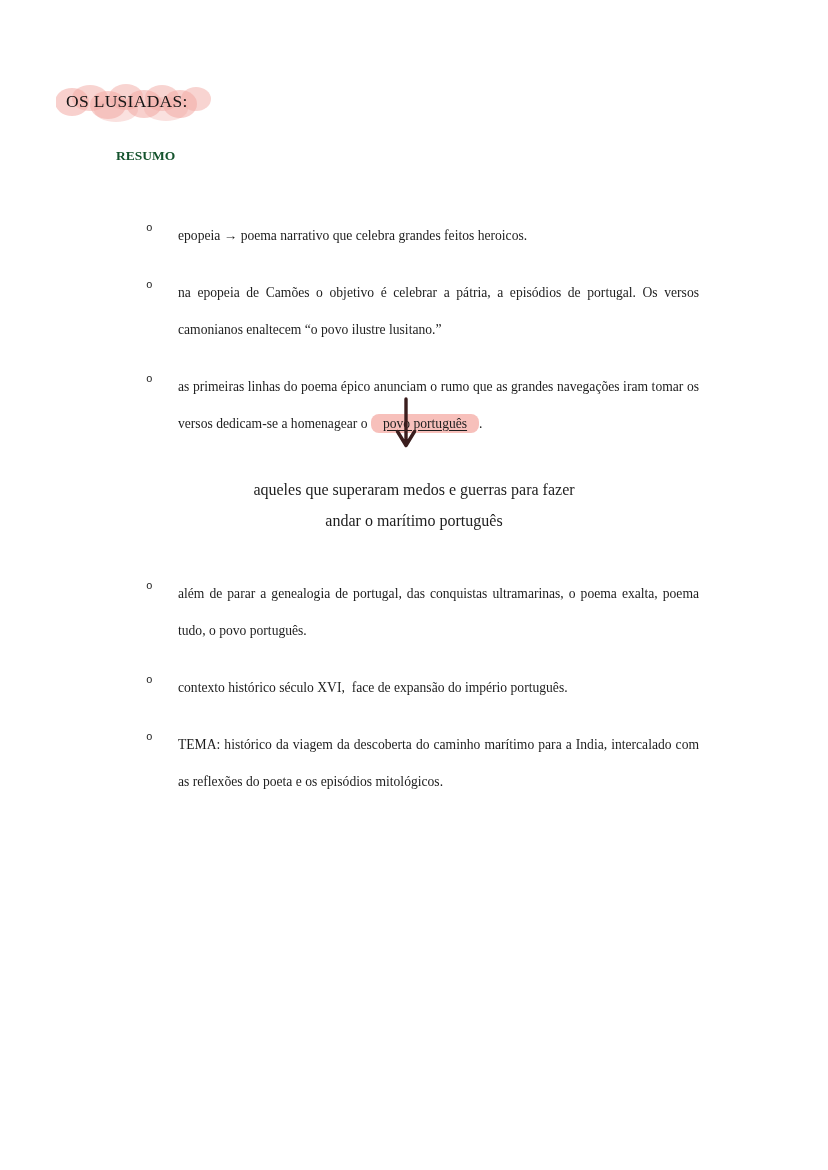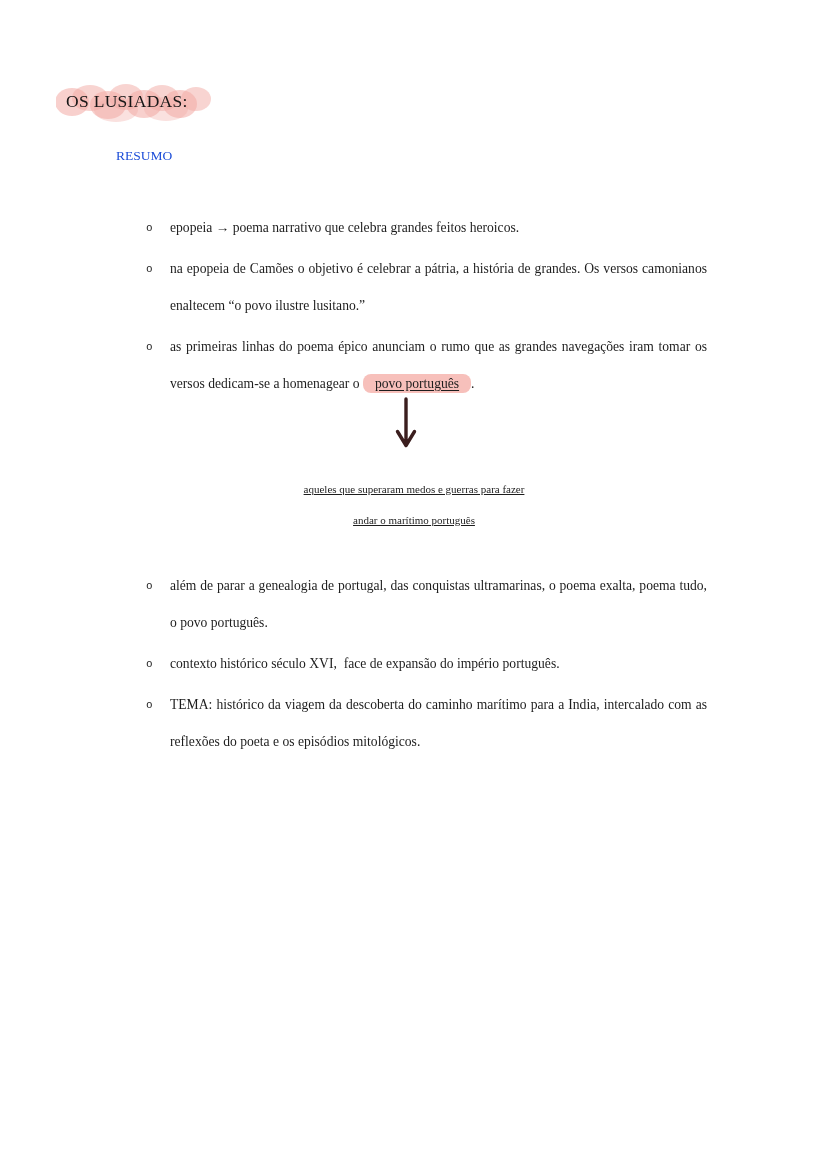--- a/index.html
+++ b/index.html
@@ -40,21 +40,22 @@
     letter-spacing: 0.3px;
     color: #161616;
     white-space: nowrap;
   }
 
   .subtitle {
     position: absolute;
     left: 116px;
     top: 148px;
     font-size: 13.5px;
-    color: #1d4ed8;
+    color: #14532d;
+    font-weight: bold;
   }
 
   
   .list {
     position: absolute;
     left: 146px;
     width: 561px;
     margin: 0;
     padding: 0;
     list-style: none;
@@ -67,21 +68,21 @@
   }
   .marker {
     flex: 0 0 24px;
     font-family: "DejaVu Sans Mono", monospace;
     font-size: 11px;
     line-height: 37px;
     color: #2a2a2a;
   }
   .txt {
     flex: 1 1 auto;
-    margin: 0;
+    margin: 8px;
     font-size: 13.6px;
     line-height: 37px;
     text-align: justify;
     color: #1d1d1d;
   }
   .mark-inline {
     background: #f7c0bb;
     border-radius: 8px;
     padding: 2px 12px;
     text-decoration: underline;
@@ -100,24 +101,23 @@
 
   
   .center-note {
     position: absolute;
     left: 0;
     top: 474px;
     width: 828px;
     text-align: center;
   }
   .center-note .line {
-    font-size: 11px;
+    font-size: 16px;
     line-height: 31px;
     color: #1d1d1d;
-    text-decoration: underline;
   }
 </style>
 </head>
 <body>
 
 <div class="page">
 
   <div class="title-wrap">
     <svg class="title-blob-svg" width="160" height="44" viewBox="0 0 160 44">
       <g fill="#f2a9a4">
@@ -138,21 +138,21 @@
 
   <div class="subtitle">RESUMO</div>
 
   <ul class="list list-top">
     <li>
       <span class="marker">o</span>
       <p class="txt">epopeia → poema narrativo que celebra grandes feitos heroicos.</p>
     </li>
     <li>
       <span class="marker">o</span>
-      <p class="txt">na epopeia de Camões o objetivo é celebrar a pátria, a história de grandes. Os versos camonianos enaltecem “o povo ilustre lusitano.”</p>
+      <p class="txt">na epopeia de Camões o objetivo é celebrar a pátria, a episódios de portugal. Os versos camonianos enaltecem “o povo ilustre lusitano.”</p>
     </li>
     <li>
       <span class="marker">o</span>
       <p class="txt"><span>as primeiras linhas do poema épico anunciam o rumo que as grandes navegações iram tomar os versos dedicam-se a homenagear o </span><span class="mark-inline">povo português</span><span>.</span></p>
     </li>
   </ul>
 
   <div class="arrow-wrap">
     <svg width="32" height="58" viewBox="0 0 32 58">
       <path d="M16 3 L16 47 M7.5 35.5 L16 49.5 L24.5 35.5" fill="none" stroke="#3b1e1e" stroke-width="3.4" stroke-linecap="round" stroke-linejoin="round"></path>

